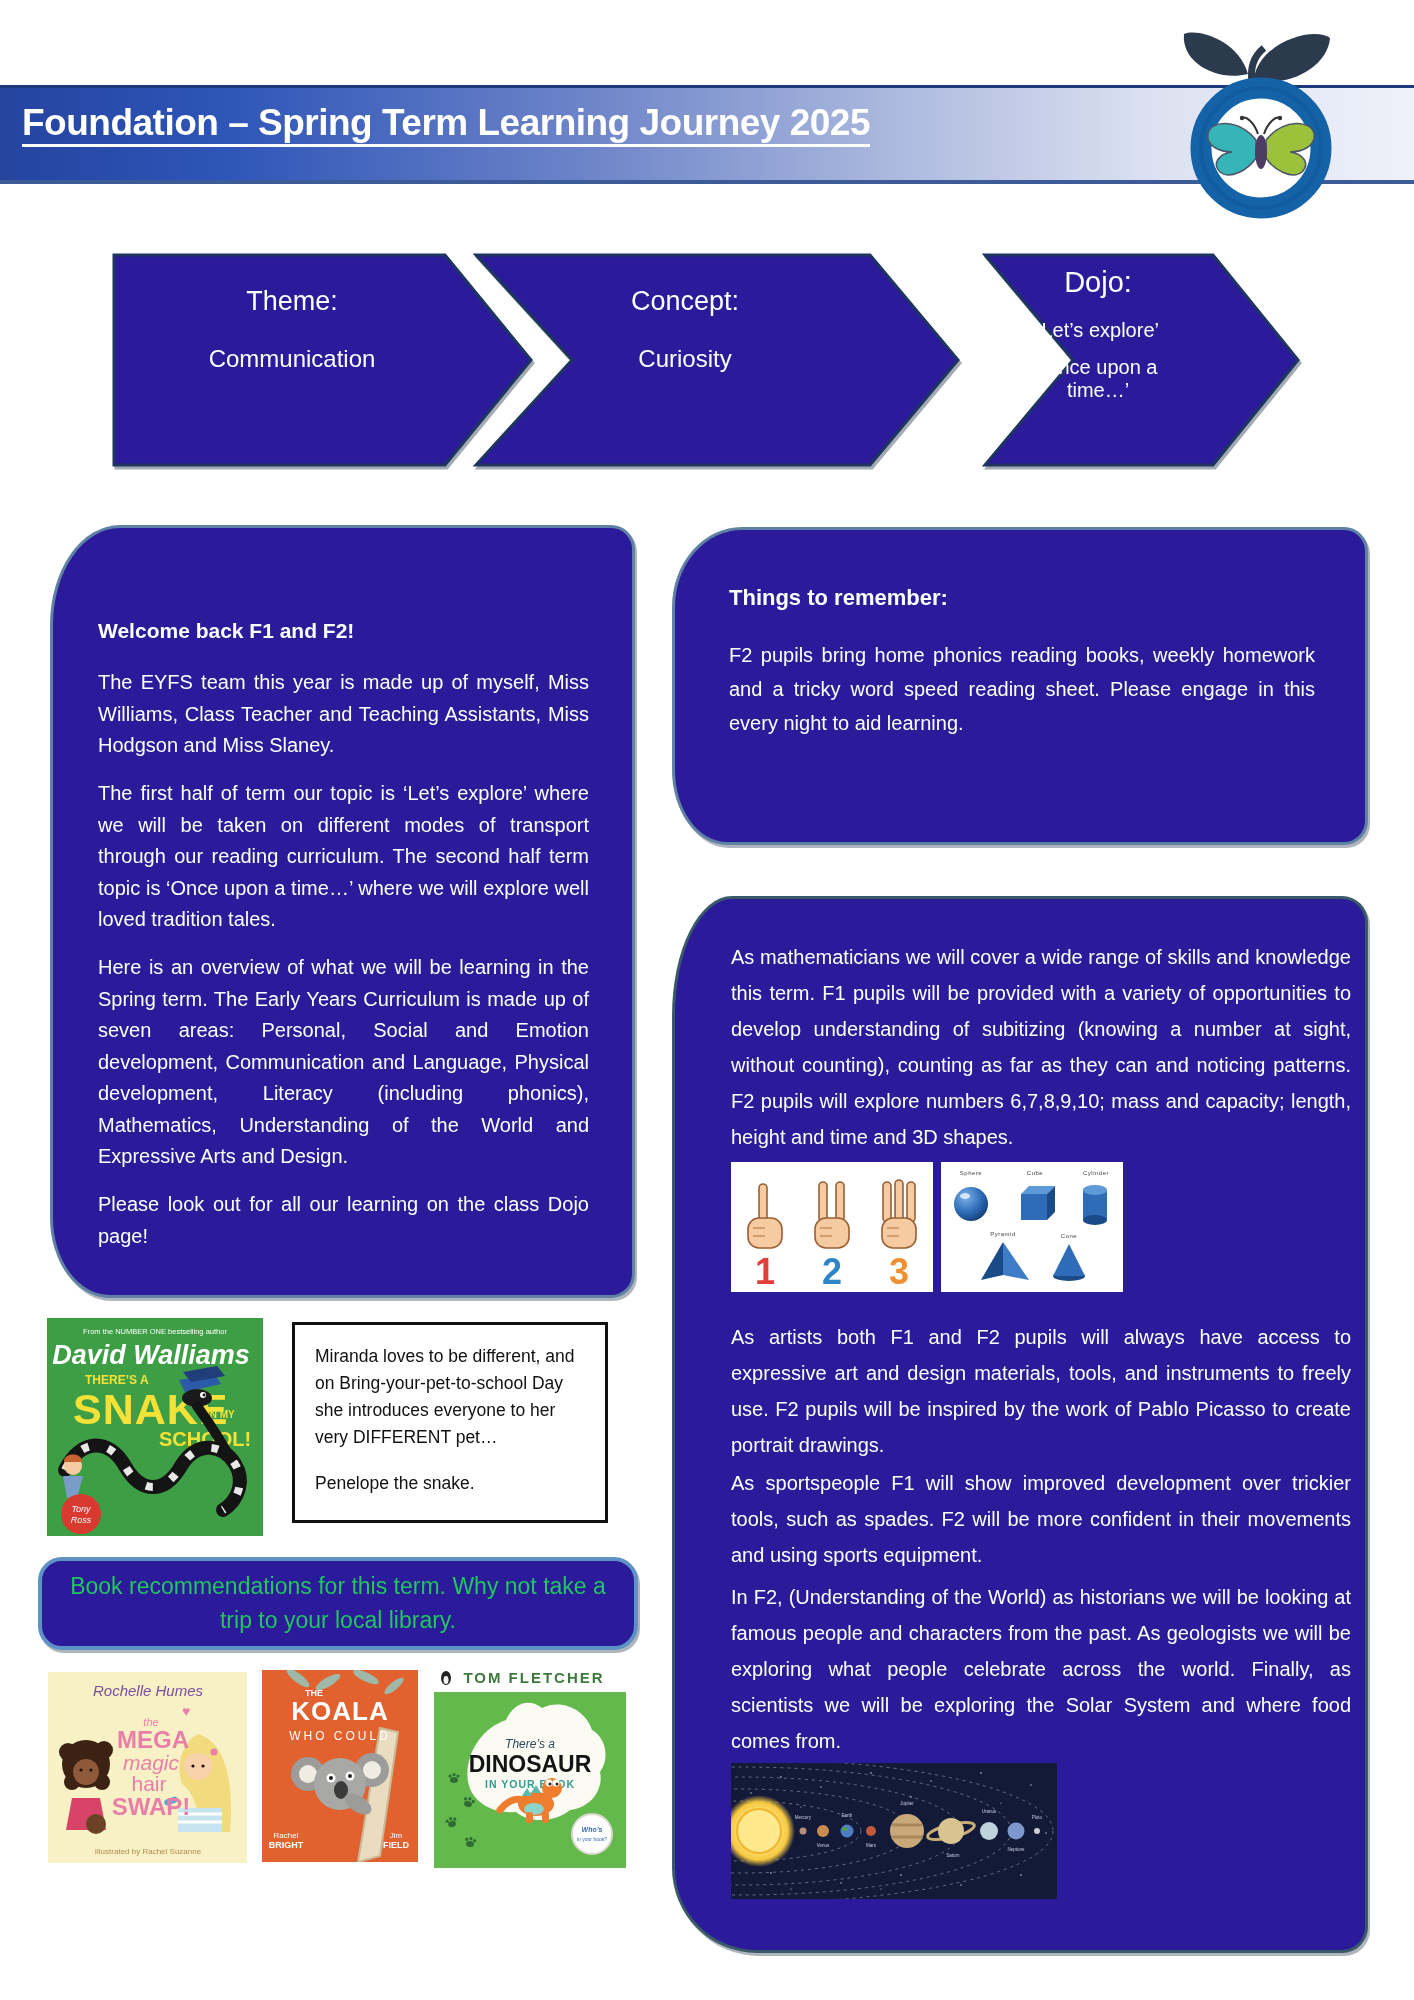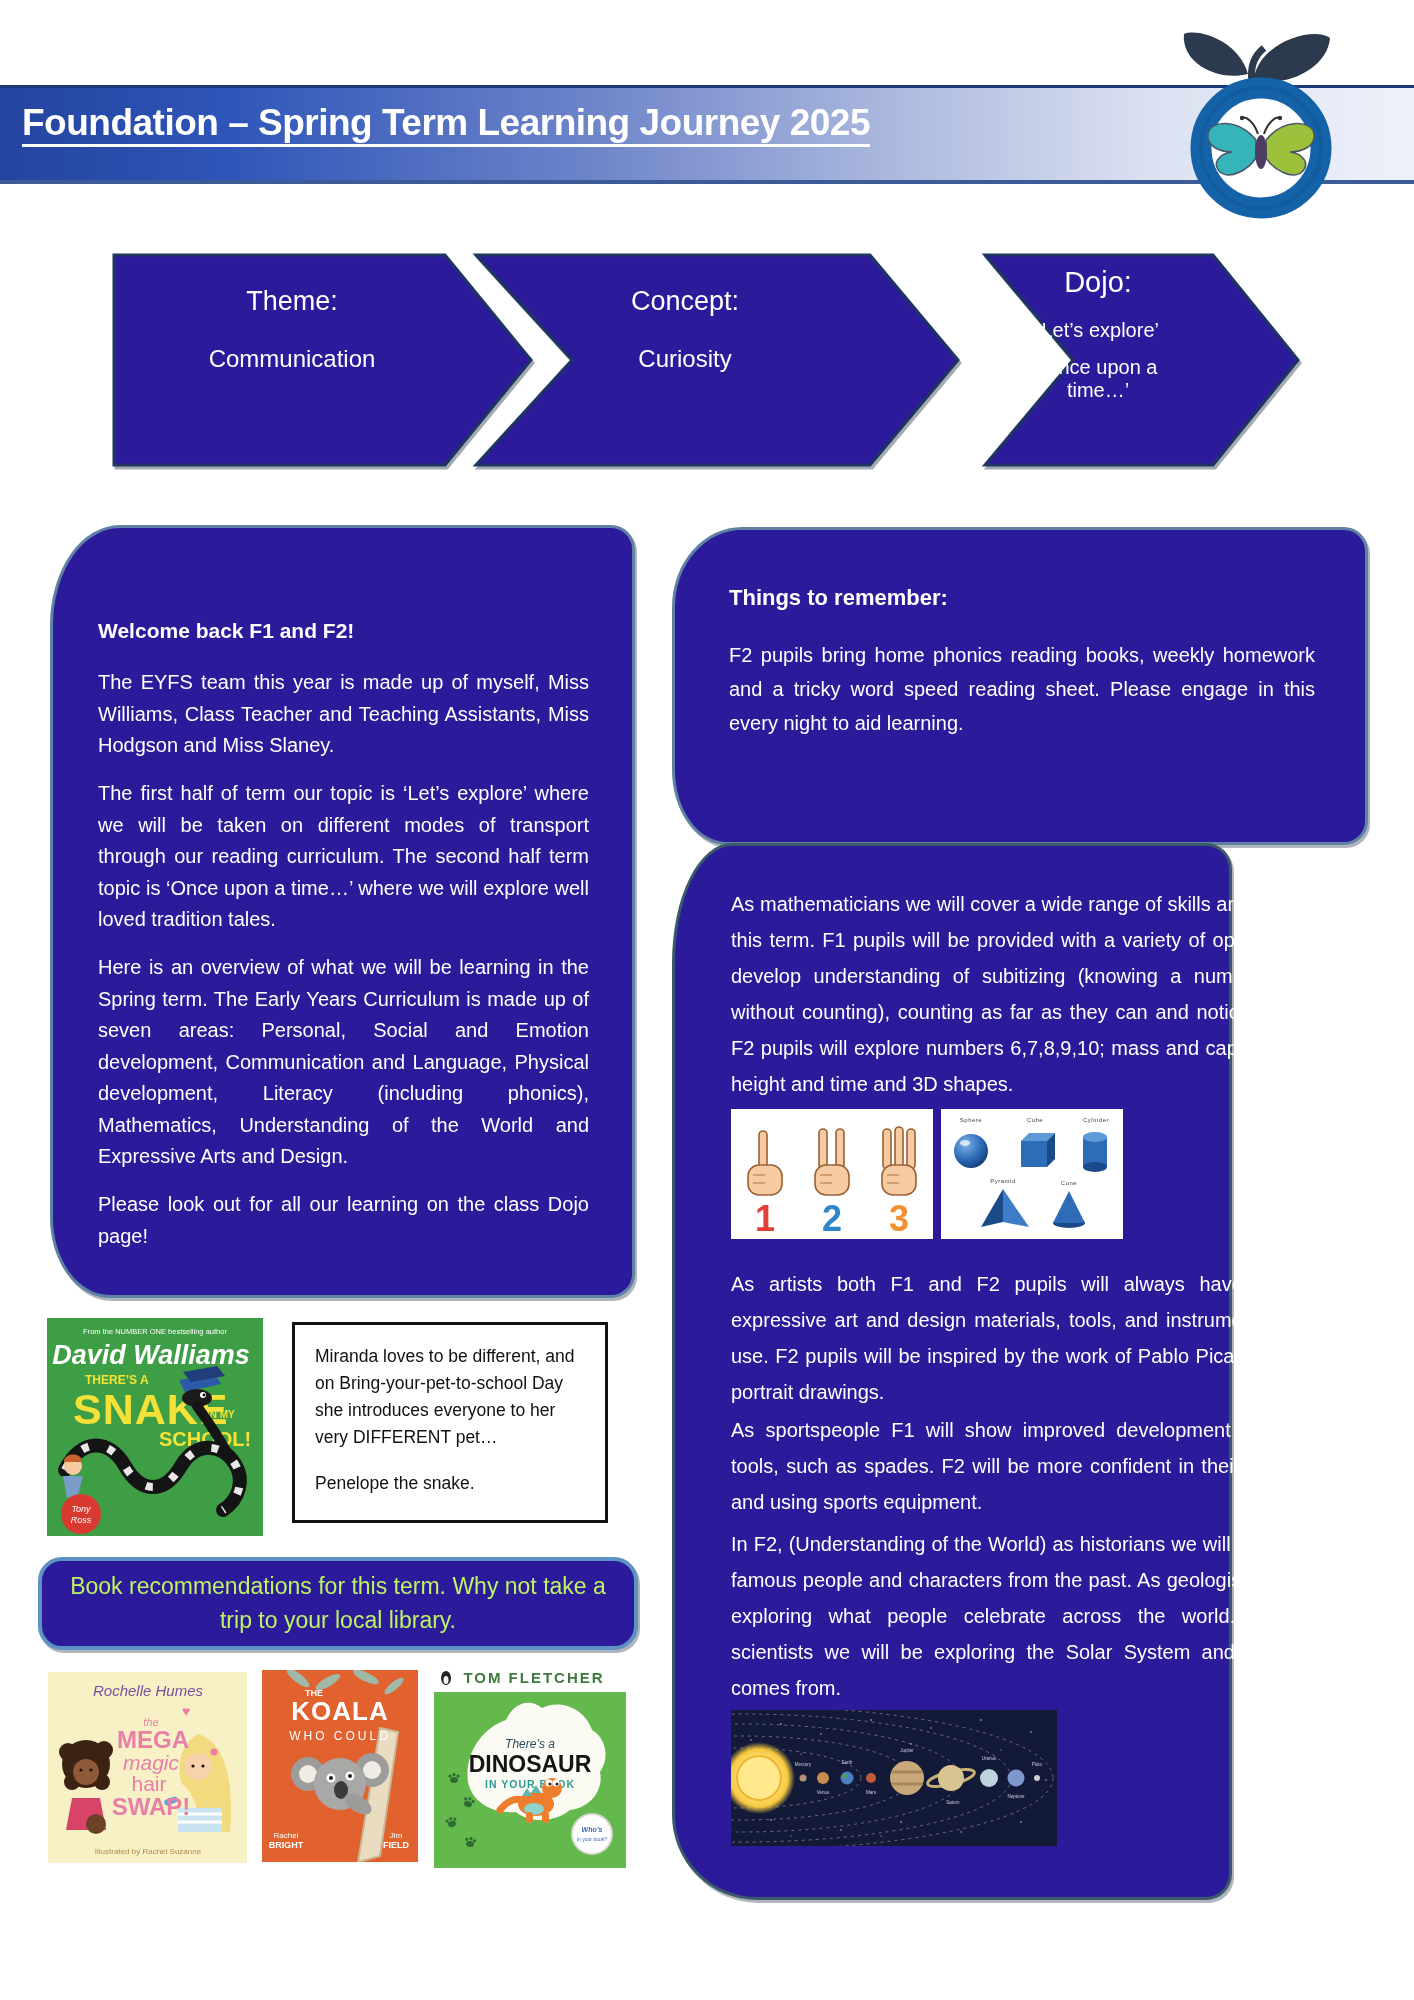--- a/index.html
+++ b/index.html
@@ -22,33 +22,33 @@
   .jtext{text-align:justify;}
   .panel p{margin:0 0 16px 0;}
   .welcome{left:50px;top:525px;width:585px;height:773px;
            border-radius:70px 24px 24px 60px / 100px 24px 24px 80px;
            padding:86px 43px 0 45px;font-size:20px;line-height:1.58;}
   .welcome .head{font-size:21px;font-weight:bold;margin-bottom:20px;text-align:left;}
   .things{left:672px;top:527px;width:696px;height:318px;
           border-radius:70px 24px 24px 55px / 80px 24px 24px 75px;
           padding:49px 50px 0 54px;font-size:20px;line-height:1.7;}
   .things .head{font-size:22px;font-weight:bold;margin-bottom:22px;}
-  .rightbox{left:672px;top:843px;width:560px;height:1057px;
+  .rightbox{left:672px;top:896px;width:696px;height:1057px;
             border-radius:60px 26px 26px 85px / 120px 26px 26px 85px;
             border-color:#3A5A6A;}
   .rb-par{position:absolute;left:56px;width:620px;font-size:20px;line-height:1.8;color:#fff;}
   .imgtile{position:absolute;background:#fff;}
   
   .caption{left:292px;top:1322px;width:316px;height:201px;background:#fff;border:3px solid #111;
            box-sizing:border-box;padding:18px 20px;color:#111;font-size:17.5px;line-height:1.55;}
   .caption p{margin:0;}
   .caption .gap{margin-top:18px;}
   .banner{left:38px;top:1557px;width:600px;height:93px;background:#2B1A9A;border:4px solid #5E92C4;
           border-radius:24px;box-sizing:border-box;display:flex;align-items:center;justify-content:center;
-          text-align:center;color:#bef264;font-size:23px;line-height:1.45;padding:0 28px;
+          text-align:center;color:#22c55e;font-size:23px;line-height:1.45;padding:0 28px;
           box-shadow:2px 3px 0 rgba(22,44,66,.35);}
   .wrapnarrow{display:block;width:160px;margin:14px auto 0;}
   svg text{font-family:"Liberation Sans",sans-serif;}
 </style>
 </head>
 <body>
 
 <div class="page">
 
   <div class="abs band"></div>

